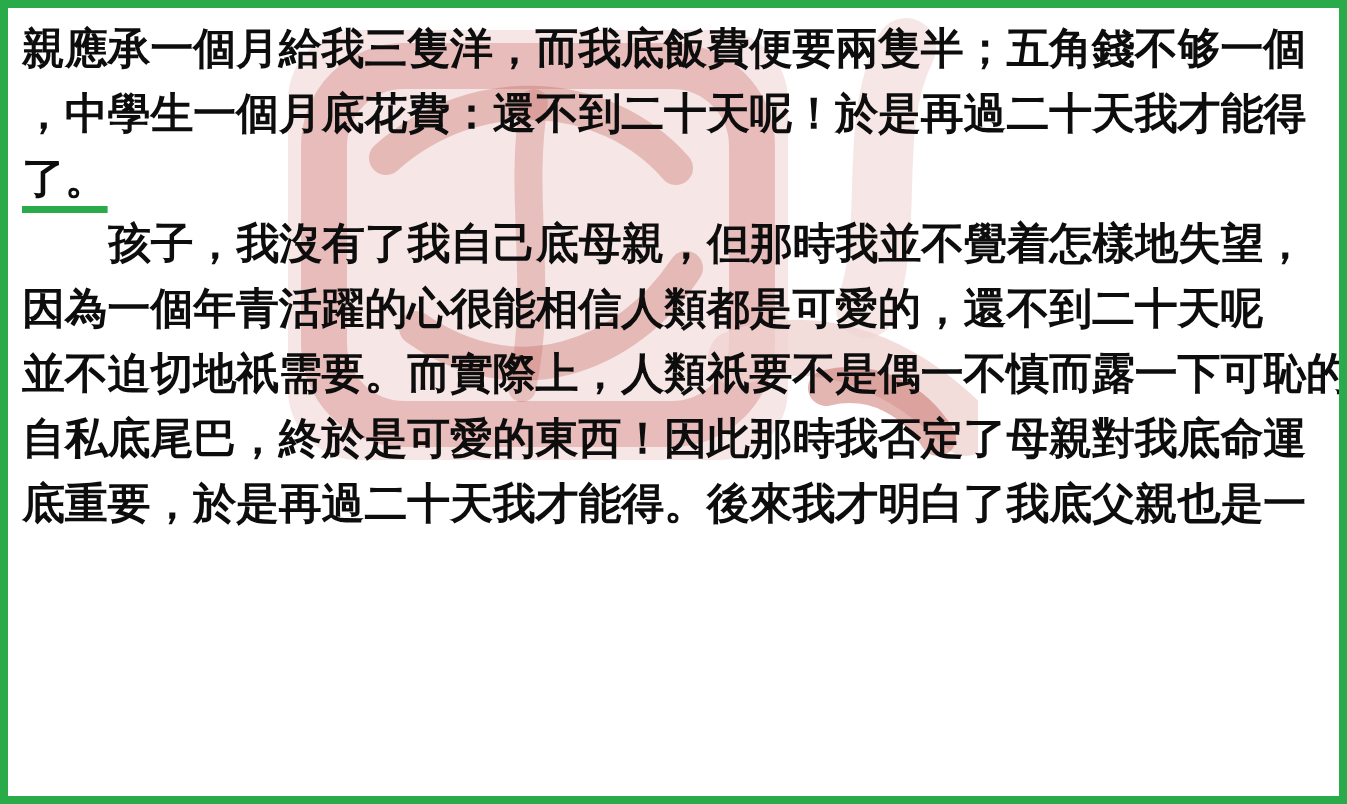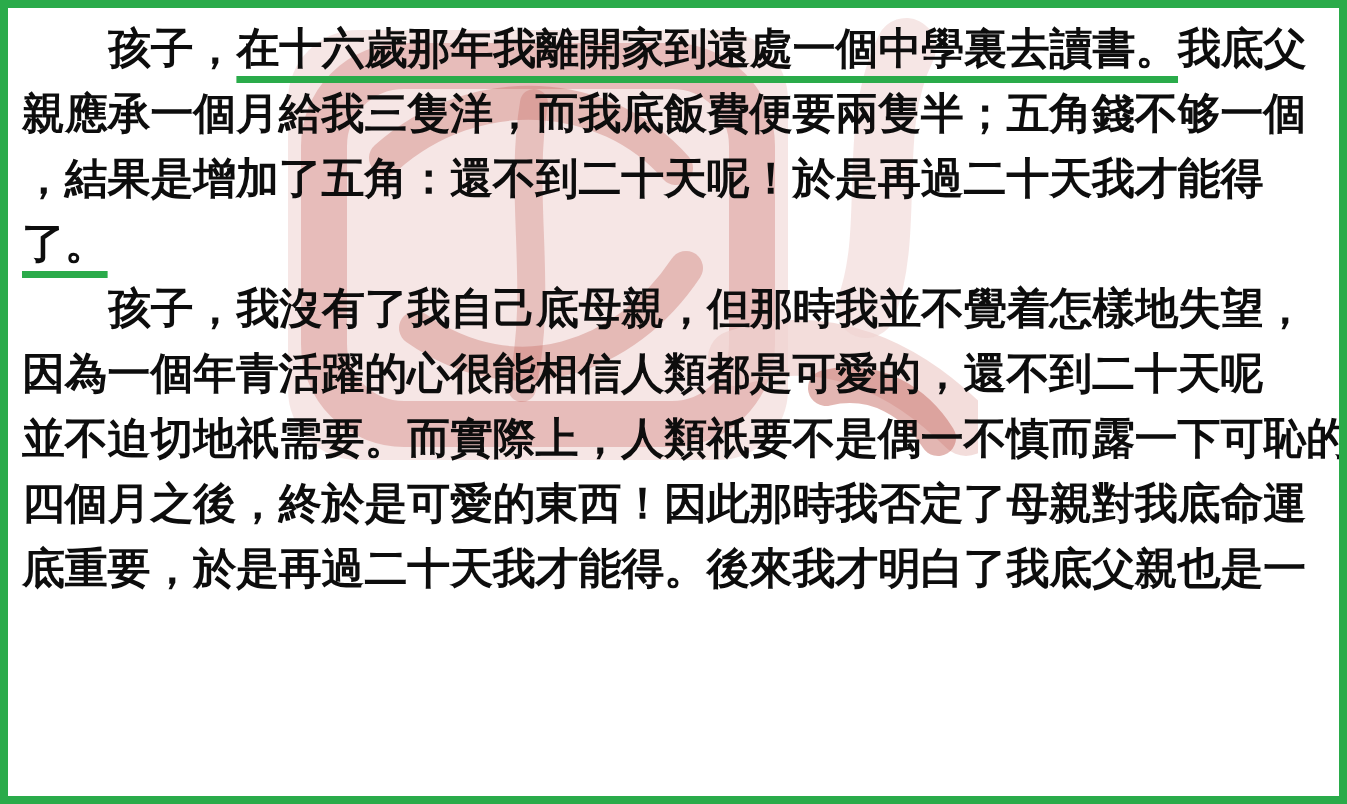--- a/index.html
+++ b/index.html
@@ -52,24 +52,23 @@
     <rect x="58" y="58" width="428" height="358" rx="80" fill="none" stroke="var(--stamp-red)" stroke-width="46" opacity="0.30"></rect>
     <path d="M120,150 C210,70 340,80 410,160" fill="none" stroke="var(--stamp-red)" stroke-width="34" opacity="0.32" stroke-linecap="round"></path>
     <path d="M150,320 C250,390 360,350 420,260" fill="none" stroke="var(--stamp-red)" stroke-width="34" opacity="0.32" stroke-linecap="round"></path>
     <path d="M268,95 C252,190 278,280 256,380" fill="none" stroke="var(--stamp-red)" stroke-width="28" opacity="0.28" stroke-linecap="round"></path>
     <path d="M470,350 C560,320 640,360 700,420" fill="none" stroke="var(--stamp-pink)" stroke-width="56" opacity="0.75" stroke-linecap="round"></path>
     <path d="M560,380 C610,368 650,395 672,430" fill="none" stroke="var(--stamp-red)" stroke-width="36" opacity="0.45" stroke-linecap="round"></path>
     <path d="M640,40 C600,120 630,220 600,300" fill="none" stroke="var(--stamp-pink)" stroke-width="60" opacity="0.55" stroke-linecap="round"></path>
   </svg>
 
   <div class="text-block" id="text-block">
-      <div class="line indent"><span class="seg">孩子，</span><span class="seg u">在十六歲那年我離開家到遠處一個中學裏去讀書。</span><span class="seg">我底父</span></div>
       <div class="line"><span class="seg">親應承一個月給我三隻洋，而我底飯費便要兩隻半；五角錢不够一個</span></div>
-      <div class="line"><span class="seg">，結果是增加了五角：還不到二十天呢！於是再過二十天我才能得</span></div>
+      <div class="line"><span class="seg">，中學生一個月底花費：還不到二十天呢！於是再過二十天我才能得</span></div>
       <div class="line"><span class="seg u">了。</span></div>
       <div class="line indent"><span class="seg">孩子，我沒有了我自己底母親，但那時我並不覺着怎樣地失望，</span></div>
       <div class="line"><span class="seg">因為一個年青活躍的心很能相信人類都是可愛的，還不到二十天呢</span></div>
       <div class="line"><span class="seg">並不迫切地祇需要。而實際上，人類祇要不是偶一不慎而露一下可恥的</span></div>
-      <div class="line"><span class="seg">四個月之後，終於是可愛的東西！因此那時我否定了母親對我底命運</span></div>
+      <div class="line"><span class="seg">自私底尾巴，終於是可愛的東西！因此那時我否定了母親對我底命運</span></div>
       <div class="line"><span class="seg">底重要，於是再過二十天我才能得。後來我才明白了我底父親也是一</span></div>
     </div>
 
 </div>
 
 </body></html>

